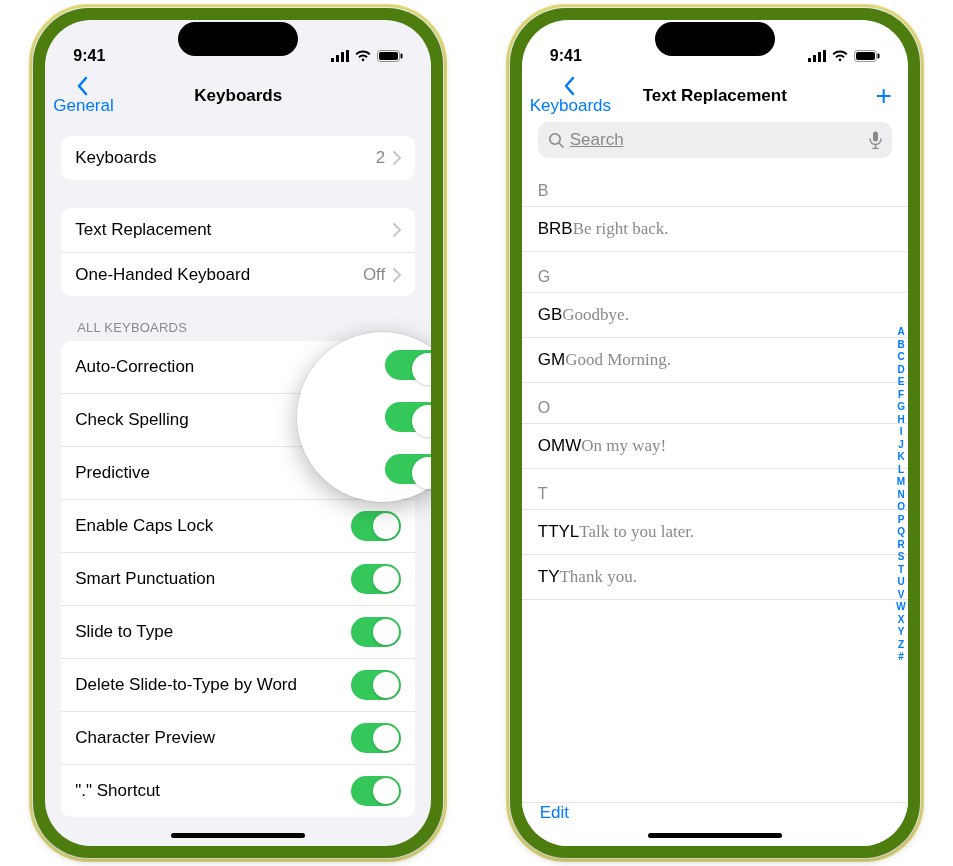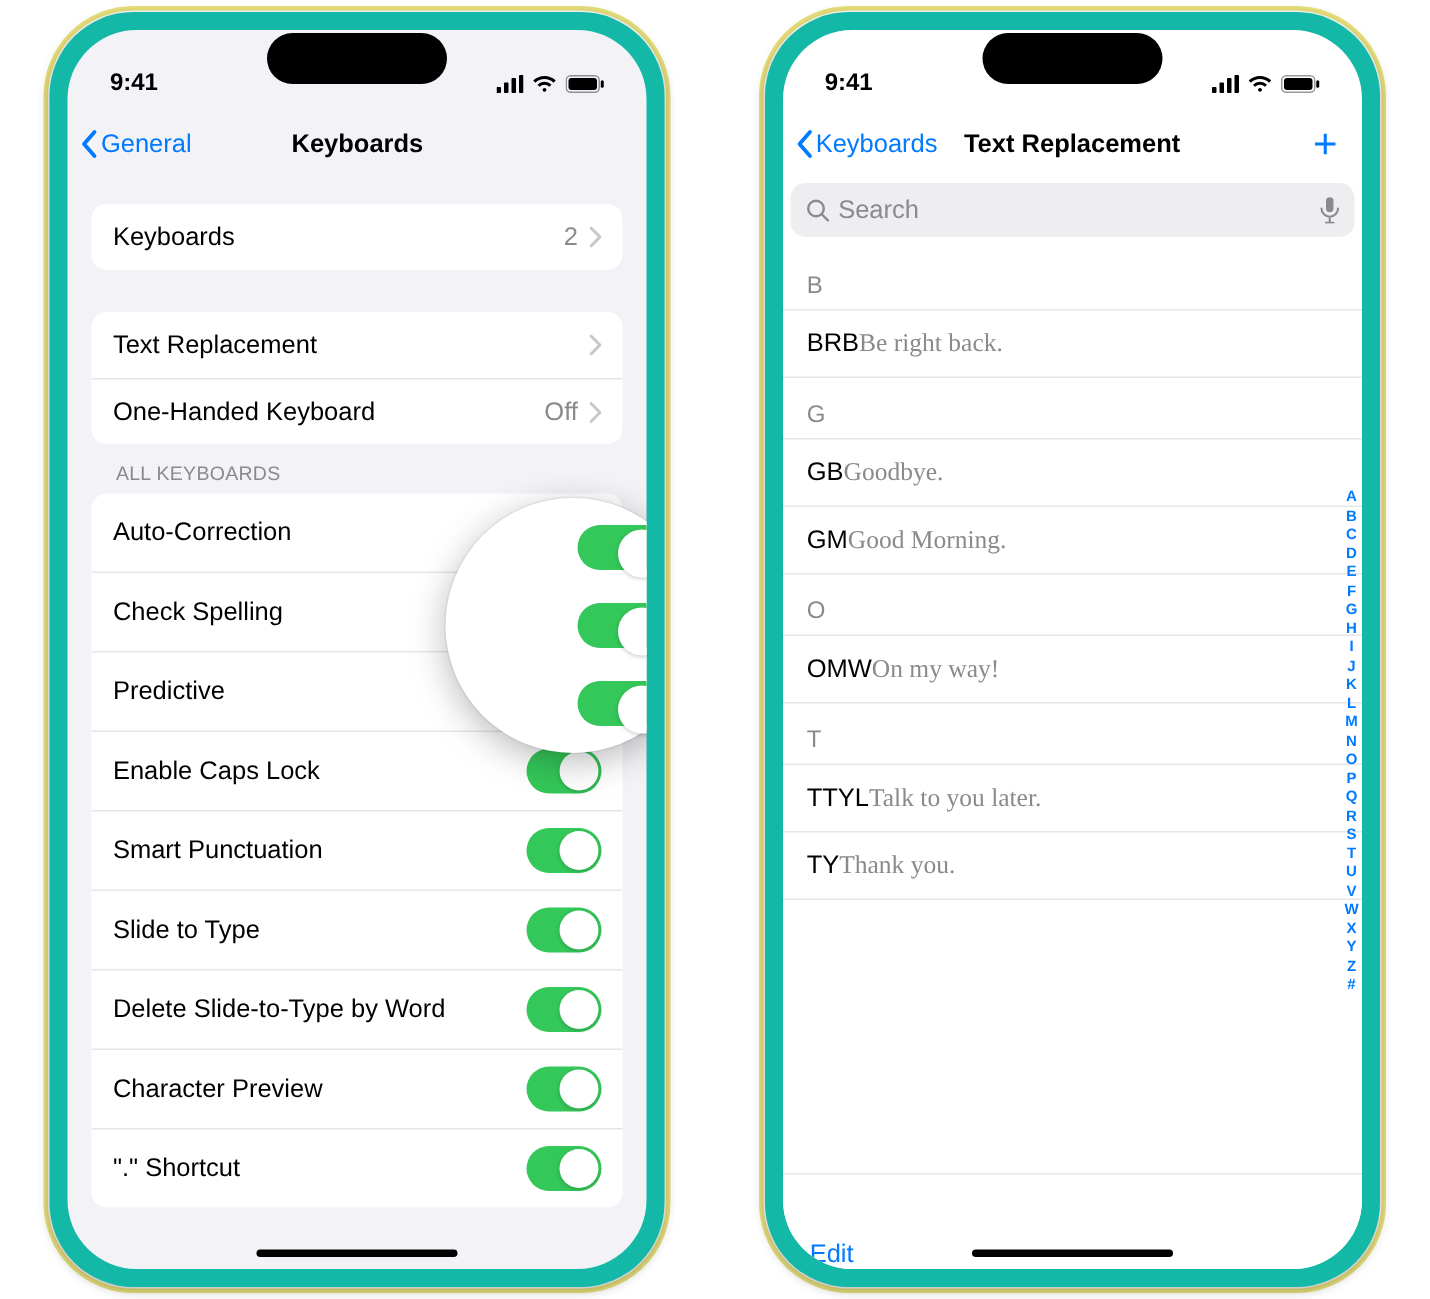--- a/index.html
+++ b/index.html
@@ -10,21 +10,21 @@
     height: 866px;
     display: flex;
     justify-content: space-around;
     align-items: center;
     padding: 10px 0;
   }
   .phone {
     width: 410px;
     height: 850px;
     border-radius: 56px;
-    background: #14b8a6;
+    background: #4d7c0f;
     padding: 12px;
     position: relative;
     box-shadow: 0 2px 8px rgba(0,0,0,0.3);
   }
   .phone::before{
     content:"";
     position:absolute;
     inset:-4px;
     border-radius:60px;
     border:3px solid #e8e07a;
@@ -70,20 +70,21 @@
     position: relative;
     padding: 0 12px;
   }
   .nav-back {
     position: absolute;
     left: 8px;
     display: flex;
     align-items: center;
     color: #007aff;
     font-size: 17px;
+    flex-direction: column;
   }
   .nav-back svg { margin-right: 2px; }
   .nav-title { font-size: 17px; font-weight: 600; }
   .nav-add {
     position: absolute;
     right: 16px;
     color: #007aff;
     font-size: 28px;
     font-weight: 300;
     line-height: 1;
@@ -94,21 +95,21 @@
     margin-top: 28px;
     background: #fff;
     border-radius: 10px;
     overflow: hidden;
   }
   .group.first { margin-top: 18px; }
   .section-header {
     font-size: 13px;
     color: #8a8a8e;
     text-transform: uppercase;
-    margin: 12px 0 6px 16px;
+    margin: 24px 0 6px 16px;
     letter-spacing: 0.2px;
   }
   .row {
     display: flex;
     align-items: center;
     justify-content: space-between;
     min-height: 44px;
     padding: 11px 14px;
     font-size: 17px;
     color: #000;
@@ -166,30 +167,31 @@
     right: 3px;
     top: 3px;
     width: 32px;
     height: 32px;
     background: #fff;
     border-radius: 50%;
     box-shadow: 0 1px 3px rgba(0,0,0,0.2);
   }
   
   .searchbar {
-    margin: 4px 5px 8px;
+    margin: 4px 16px 8px;
     height: 36px;
     background: #eeeef0;
     border-radius: 10px;
     display: flex;
     align-items: center;
     padding: 0 10px;
     color: #8a8a8e;
     font-size: 17px;
     gap: 6px;
+    text-decoration: underline;
   }
   .searchbar .mic { margin-left: auto; }
   .listarea { position: relative; height: calc(100% - 0px); overflow: hidden; }
   .plain-header {
     font-size: 16px;
     color: #8a8a8e;
     padding: 16px 16px 6px;
     border-bottom: 0.5px solid #e5e5ea;
   }
   .plain-row {
@@ -207,23 +209,23 @@
     display: flex;
     flex-direction: column;
     font-size: 10px;
     color: #007aff;
     font-weight: 600;
     line-height: 1.25;
     z-index: 20;
     text-align:center;
   }
   .toolbar {
-    height: 64px;
-    display: flex;
-    align-items: flex-end;
+    height: 44px;
+    display: flex;
+    align-items: flex-start;
     padding: 0 18px;
     color: #007aff;
     font-size: 17px;
     border-top: 0.5px solid #e5e5ea;
     background:#fff;
   }
   .home-indicator {
     position: absolute;
     bottom: 8px;
     left: 50%;

